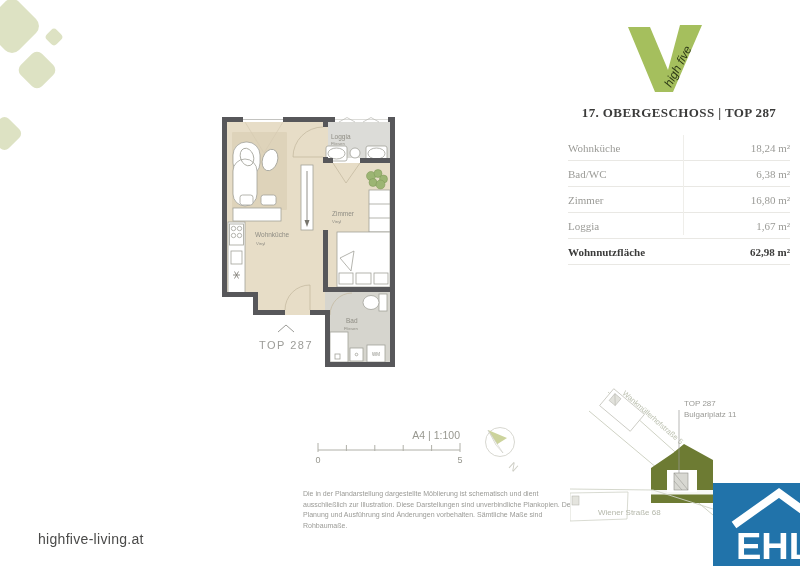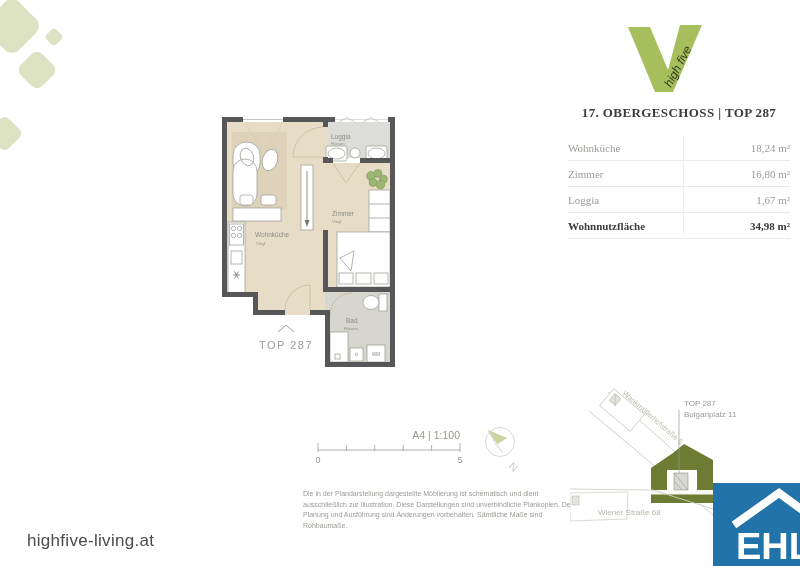--- a/index.html
+++ b/index.html
@@ -12,21 +12,21 @@
   #panel{left:568px;top:105px;width:222px;font-family:Liberation Serif, serif;}
   #panel-title{font-size:13px;font-weight:bold;color:#3b3b3a;text-align:center;
                letter-spacing:.4px;margin-bottom:14px;white-space:nowrap;}
   .rowwrap{position:relative;}
   .arow{height:25px;display:flex;justify-content:space-between;align-items:center;
         border-bottom:1px solid #e9e8e4;font-size:11px;color:#9b9b97;}
   .arow.total{color:#3b3b3a;font-weight:bold;text-align:right;}
   #vline{position:absolute;left:52%;top:0;width:1px;height:100px;background:#efeeea;}
   
   #disclaimer{left:303px;top:489px;width:274px;font-size:7px;line-height:1.5;color:#9a9a96;}
-  #website{left:27px;top:531px;font-size:17px;color:#4a4a49;letter-spacing:.3px;}
+  #website{left:38px;top:531px;font-size:14px;color:#4a4a49;letter-spacing:.3px;}
   
   #ehl{left:713px;top:483px;width:87px;height:83px;background:#2173aa;z-index:3;padding-left:16px;}
   svg text{font-family:"Liberation Sans","DejaVu Sans",sans-serif;}
 </style>
 </head>
 <body>
 
 <div id="page">
 
   <div class="diamond" style="left:-10px;top:4px;width:44px;height:44px;border-radius:10px;"></div>
@@ -41,30 +41,34 @@
 
   <div class="abs" id="panel">
     <div id="panel-title">17. OBERGESCHOSS | TOP 287</div>
     <div class="rowwrap">
       <div id="vline"></div>
       <div class="arow">
         <span>Wohnküche</span>
         <span>18,24 m²</span>
       </div>
       <div class="arow">
+        <span>Bad/WC</span>
+        <span>6,38 m²</span>
+      </div>
+      <div class="arow">
         <span>Zimmer</span>
         <span>16,80 m²</span>
       </div>
       <div class="arow">
         <span>Loggia</span>
         <span>1,67 m²</span>
       </div>
       <div class="arow total">
         <span>Wohnnutzfläche</span>
-        <span>34,98 m²</span>
+        <span>62,98 m²</span>
       </div>
     </div>
   </div>
 
   <svg class="abs" style="left:213px;top:115px;" width="190" height="260" viewBox="0 0 190 260">
 
     <g>
       <rect x="14" y="7" width="96" height="170" fill="#e7ddc7"></rect>
       <rect x="45" y="177" width="67" height="18" fill="#e7ddc7"></rect>
       <rect x="72" y="195" width="25" height="5" fill="#e7ddc7"></rect>

